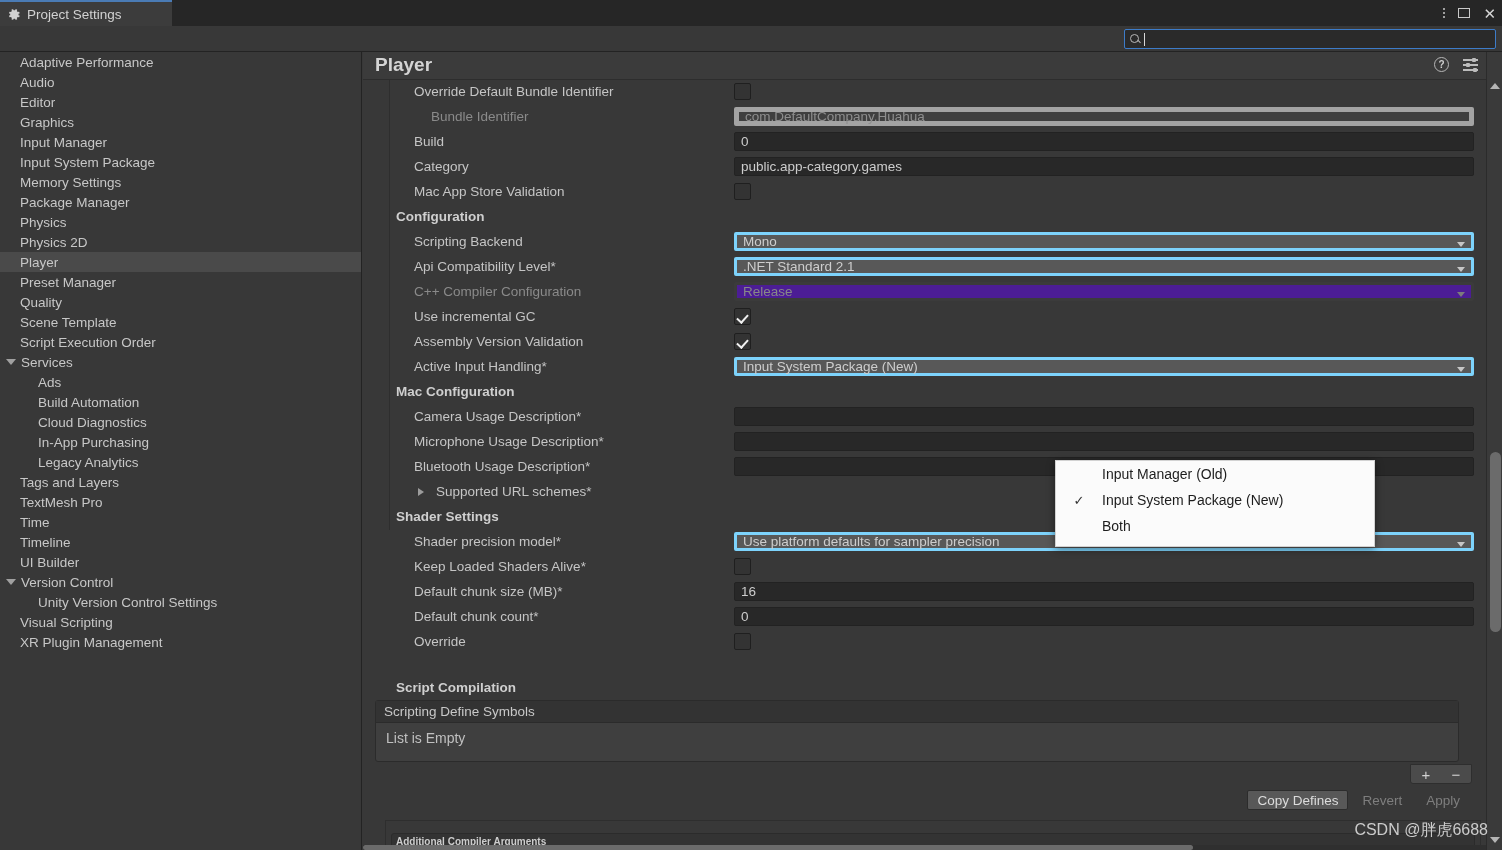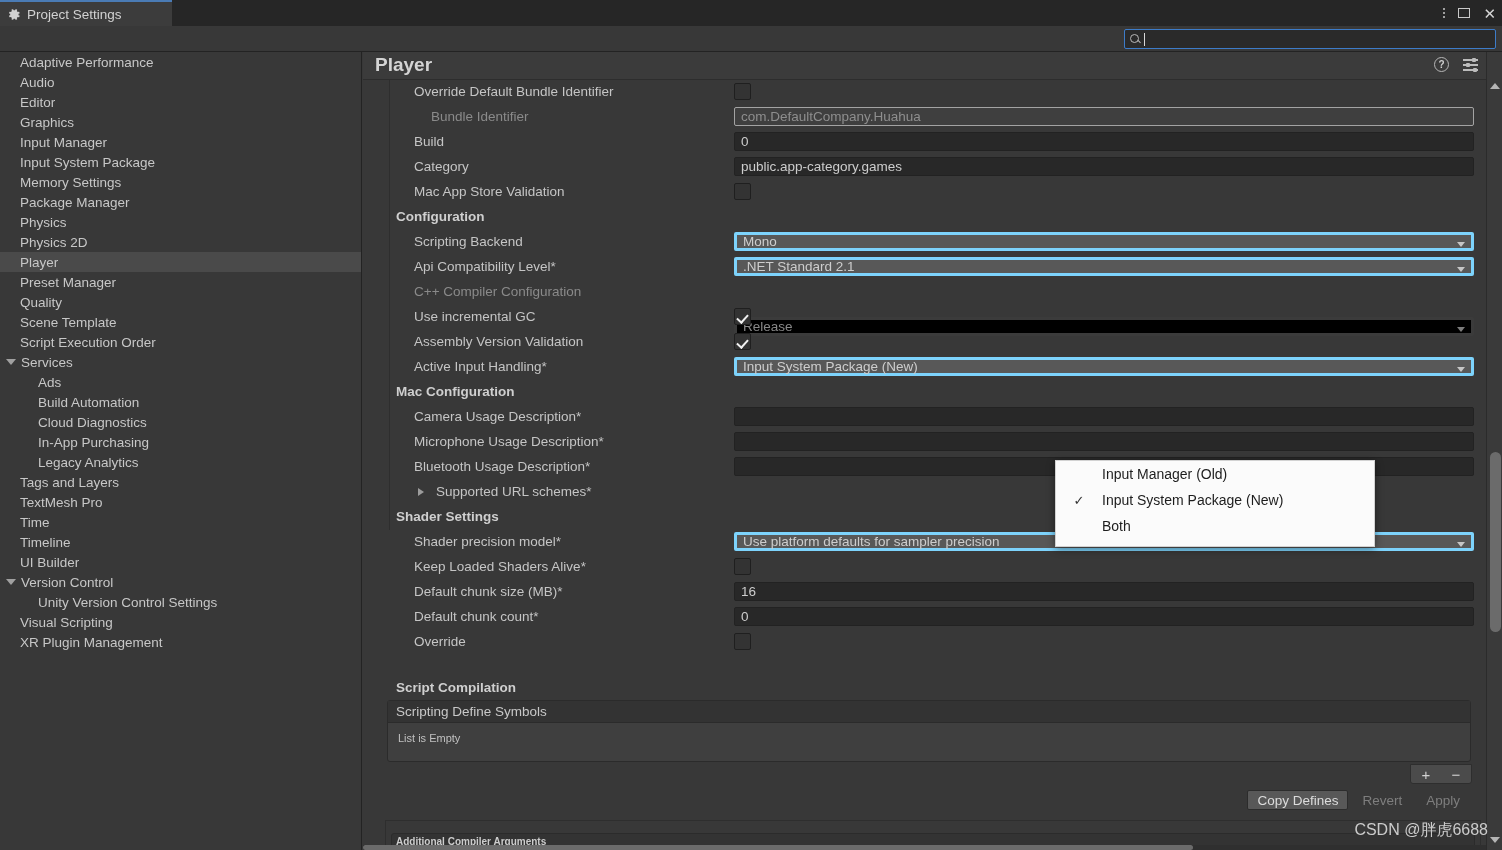--- a/index.html
+++ b/index.html
@@ -142,23 +142,23 @@
   .lbl.ind3 { left: 73px; }
   .lbl.dim { color: #8a8a8a; }
   .lbl.hdr { left: 33px; font-weight: bold; color: #cfcfcf; }
 
   .fld {
     position: absolute; left: 371px; width: 740px; height: 19px; top: 2px;
     border-radius: 2px; font-size: 13.5px; color: #cdcdcd;
     display: flex; align-items: center; padding-left: 6px;
   }
   .fld.text { background: #282828; border: 1px solid #222; }
-  .fld.text.placeholder { background: #3f3f3f; border: 1px solid #a3a3a3; color: #8e8e8e; }
+  .fld.text.placeholder { background: #3f3f3f; border: 5px solid #a3a3a3; color: #8e8e8e; }
   .fld.popup { background: #585858; border: 3px solid #7dd3fc; text-align: right; }
-  .fld.popup.dim { background: #000000; color: #888; border-color: #3b3b3b; margin-top: 35px; }
+  .fld.popup.dim { background: #4c1d95; color: #888; border-color: #3b3b3b; }
   .arrow {
     position: absolute; right: 6px; top: 7px; width: 0; height: 0;
     border-left: 4px solid transparent; border-right: 4px solid transparent;
     border-top: 5px solid #c6c6c6;
   }
   .arrow.dim { border-top-color: #7c7c7c; }
 
   .cbx {
     position: absolute; left: 371px; top: 3px; width: 17px; height: 17px;
     background: #333; border: 1px solid #1f1f1f; border-radius: 2px;
@@ -189,31 +189,31 @@
     width: 46px; text-align: center; font-size: 13px; color: #333;
   }
   .popup-text { flex: 1; }
 
   
   .sc-hdr {
     position: absolute; left: 33px; top: 0; font-size: 13.5px;
     font-weight: bold; color: #cfcfcf;
   }
   .listbox {
-    position: absolute; left: 24px; top: 20px; width: 1084px; height: 62px;
+    position: absolute; left: 12px; top: 20px; width: 1084px; height: 62px;
     background: #3f3f3f; border: 1px solid #2b2b2b; border-radius: 3px;
   }
   .listbox-hdr {
     height: 22px; background: #333; display: flex; align-items: center;
     padding-left: 8px; font-size: 13.5px; color: #c8c8c8;
     border-bottom: 1px solid #2b2b2b;
   }
   .listbox-empty {
     height: 30px; display: flex; align-items: center;
-    padding-left: 10px; font-size: 11px; color: #c0c0c0;
+    padding-left: 10px; font-size: 14px; color: #c0c0c0;
   }
   .plusminus {
     position: absolute; right: 8px; top: 84px; width: 62px; height: 20px;
     background: #4b4b4b; border: 1px solid #2e2e2e;
     border-radius: 0 0 3px 3px; display: flex;
   }
   .pm {
     flex: 1; display: flex; align-items: center; justify-content: center;
     color: #d2d2d2; font-size: 15px; cursor: default;
   }

